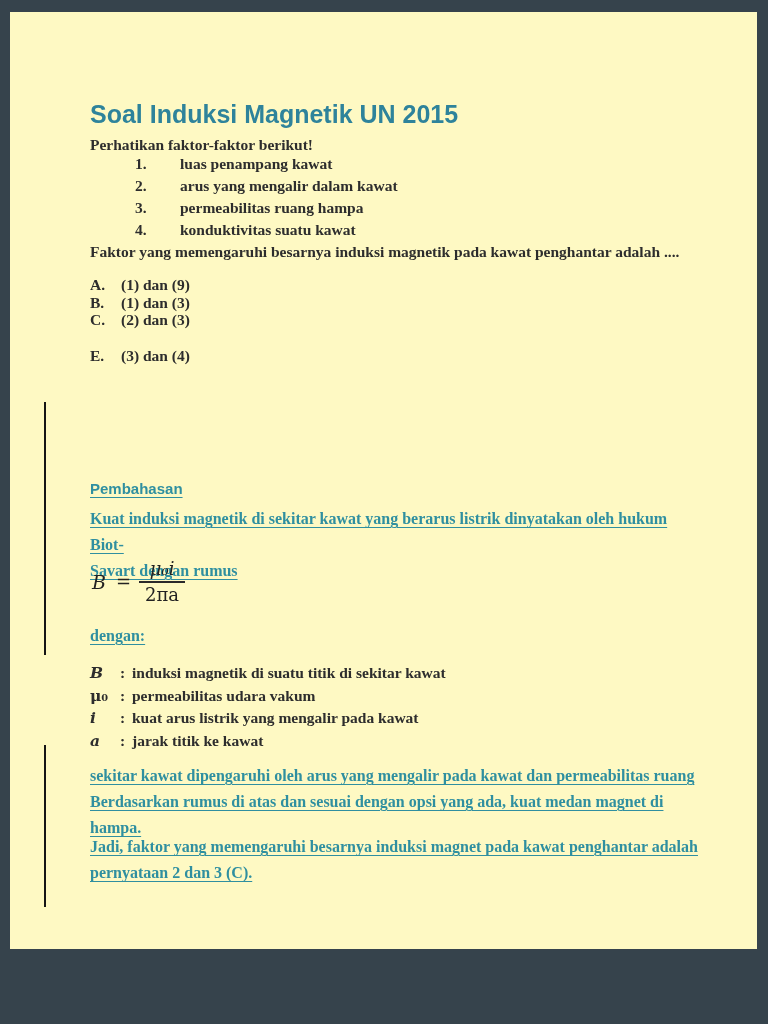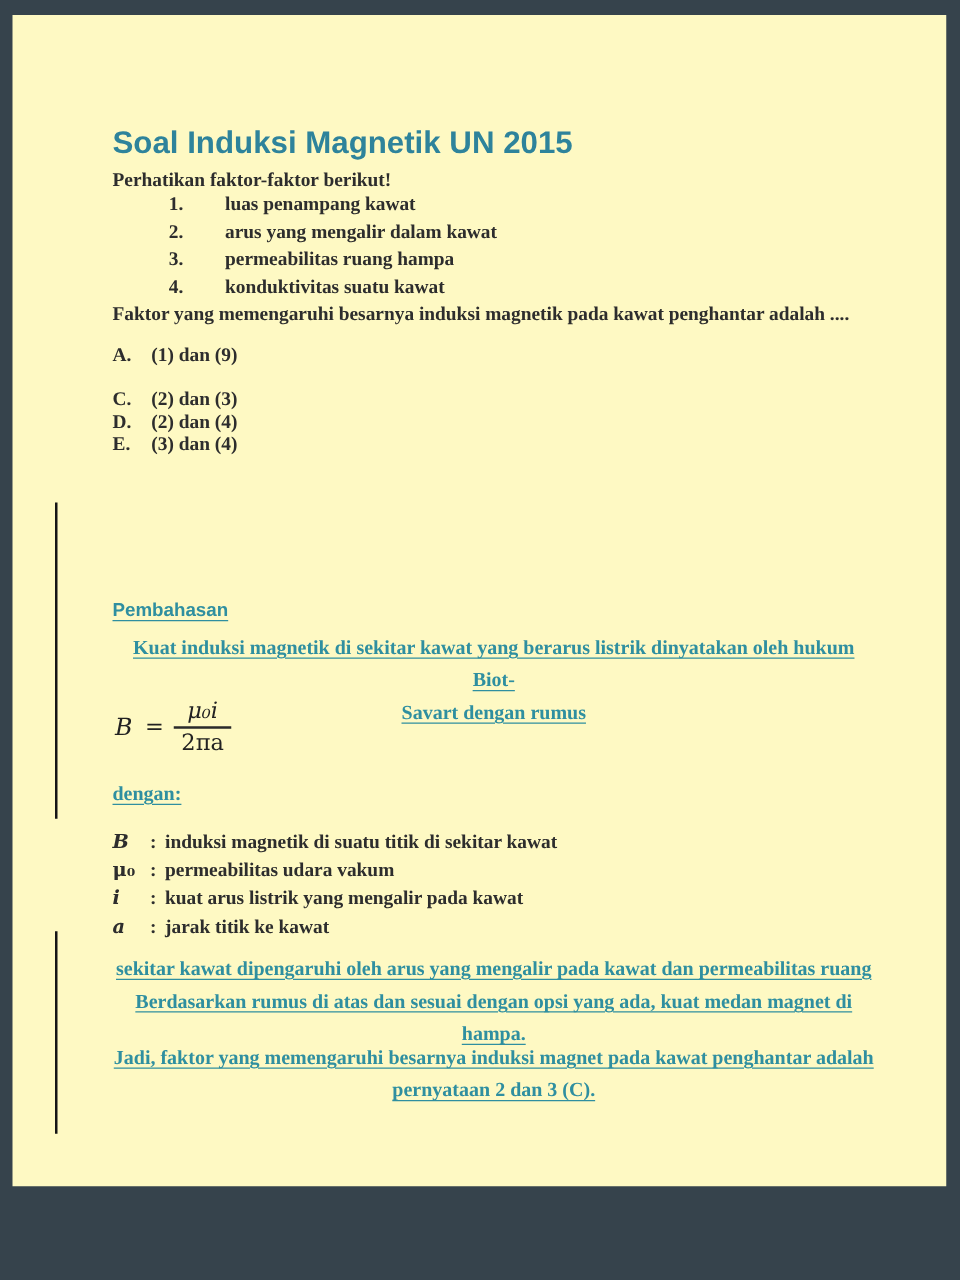--- a/index.html
+++ b/index.html
@@ -51,21 +51,21 @@
     font-family: "Liberation Sans", sans-serif;
     font-size: 15px;
   }
   .teal-para {
     left: 80px;
     font-family: "Liberation Serif", serif;
     font-size: 16px;
     line-height: 26px;
     width: 610px;
   }
-  .teal-para span { display: block; text-align: center; }
+  .teal-para span { display: block; }
 
   .formula {
     left: 82px; top: 546px;
     display: flex;
     align-items: center;
     font-family: "DejaVu Serif", serif;
     color: #222222;
   }
   .formula .lhs { font-style: italic; font-size: 19px; }
   .formula .eq { font-size: 18px; margin: 0 8px 0 10px; }
@@ -124,25 +124,25 @@
   <div class="abs body-bold factor-row" style="top:209px;">
     <span class="factor-num">4.</span>
     <span class="factor-text">konduktivitas suatu kawat</span>
   </div>
 
   <p class="abs body-bold" style="left:80px; top:231px; width:640px;">Faktor yang memengaruhi besarnya induksi magnetik pada kawat penghantar adalah ....</p>
 
   <div class="abs body-bold option-row" style="top:264px;">
     <span class="option-letter">A.</span><span>(1) dan (9)</span>
   </div>
+  <div class="abs body-bold option-row" style="top:282px;">
+    <span class="option-letter">B.</span><span>(1) dan (3)</span>
+  </div>
   <div class="abs body-bold option-row" style="top:299px;">
     <span class="option-letter">C.</span><span>(2) dan (3)</span>
-  </div>
-  <div class="abs body-bold option-row" style="top:317px;">
-    <span class="option-letter">D.</span><span>(2) dan (4)</span>
   </div>
   <div class="abs body-bold option-row" style="top:335px;">
     <span class="option-letter">E.</span><span>(3) dan (4)</span>
   </div>
 
   <div class="artifact-line line-seg-1"></div>
   <div class="artifact-line line-seg-2"></div>
 
   <p class="abs pembahasan teal-link">Pembahasan</p>
 

